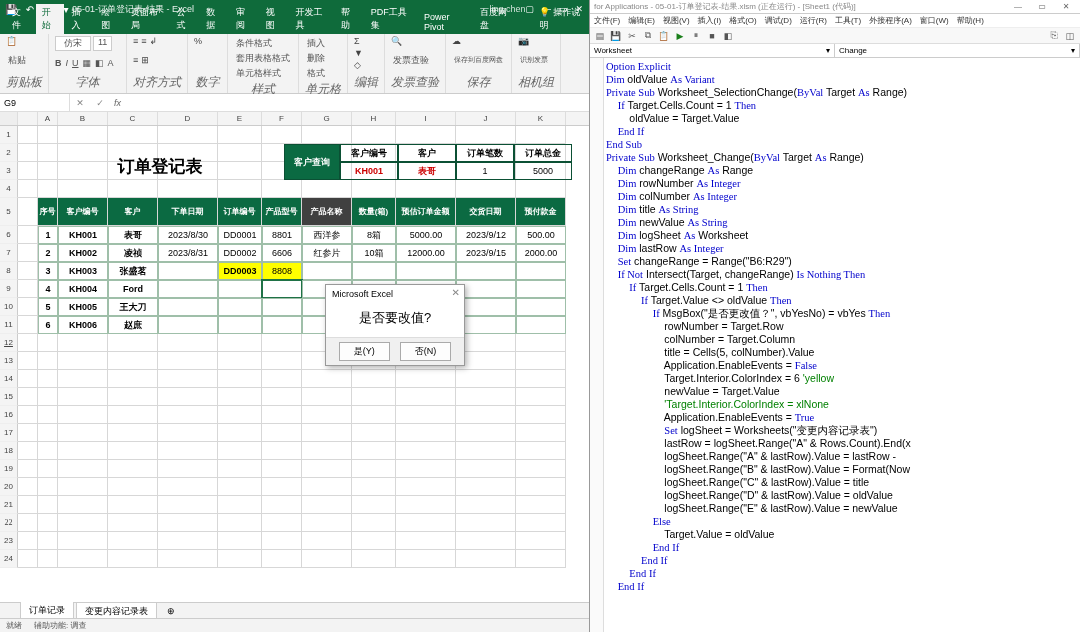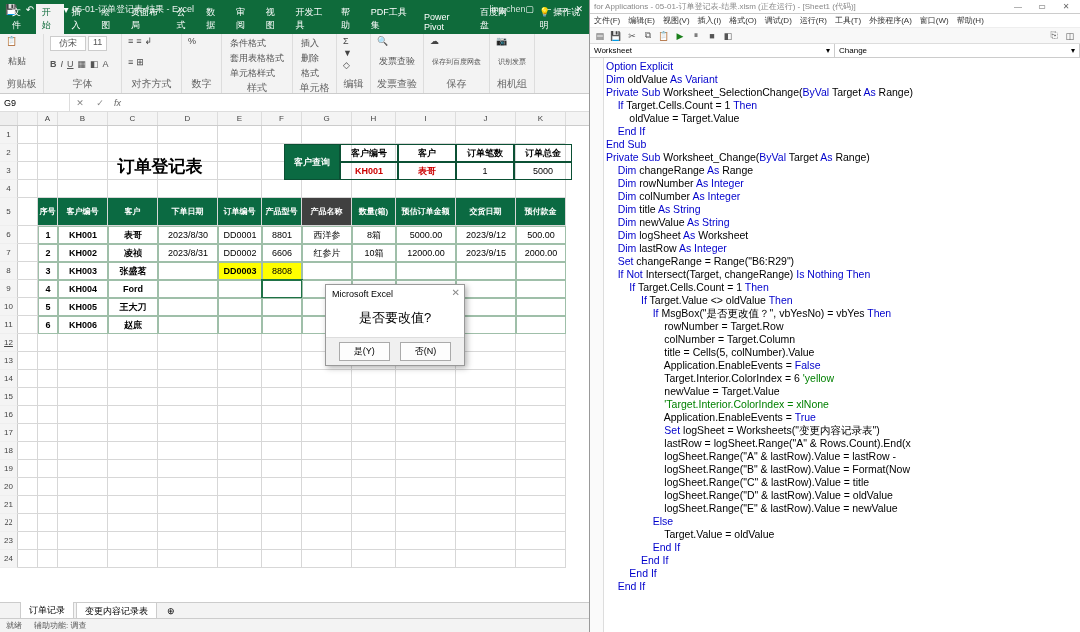--- a/index.html
+++ b/index.html
@@ -17,21 +17,21 @@
 
 
 .ribbon-tabs { height: 16px; background: #0f6b3b; display: flex; align-items: flex-end; font-size: 9px; color: #fff; padding-left: 6px; gap: 2px; }
 .ribbon-tabs span { padding: 2px 6px; cursor: default; }
 .ribbon-tabs span.active { background: #f3f3f3; color: #0f6b3b; }
 
 
 .ribbon-body { height: 60px; background: #f3f3f3; border-bottom: 1px solid #ccc; display: flex; font-size: 8px; color: #555; }
 .rgroup { border-right: 1px solid #ddd; padding: 2px 6px; display: flex; flex-direction: column; justify-content: space-between; text-align: center; }
 .rgroup .icons { display: flex; flex-direction: column; gap: 2px; font-size: 9px; color: #444; align-items: flex-start; }
-.rgroup .label { font-size: 10px; color: #666; }
+.rgroup .label { font-size: 12px; color: #666; font-style: italic; }
 .rg-large { min-width: 44px; }
 .rbtn { font-size: 9px; padding: 1px 2px; text-align: left; white-space: nowrap; }
 
 
 .fbar { height: 18px; background: #fff; border-bottom: 1px solid #ddd; display: flex; align-items: center; font-size: 9px; }
 .namebox { width: 70px; border-right: 1px solid #ddd; padding: 0 4px; height: 100%; display: flex; align-items: center; }
 .fbar .fxbtns { width: 40px; display: flex; justify-content: space-around; color: #888; }
 .fx { font-style: italic; padding-left: 4px; color: #666; }
 
 
@@ -78,21 +78,21 @@
 .vba-title .wctrl { display: flex; gap: 4px; }
 .vba-title .wctrl span { width: 20px; text-align: center; color: #666; }
 .vba-menu { height: 14px; background: #fff; font-size: 8px; color: #333; display: flex; align-items: center; padding: 0 4px; gap: 8px; border-bottom: 1px solid #eee; }
 .vba-toolbar { height: 16px; background: #f8f8f8; border-bottom: 1px solid #ddd; display: flex; align-items: center; gap: 4px; padding: 0 4px; font-size: 9px; color: #555; }
 .vba-toolbar span { width: 12px; text-align: center; }
 .vba-dropdown-row { height: 14px; display: flex; border-bottom: 1px solid #ccc; font-size: 8px; }
 .vba-dropdown-row .dd { flex: 1; border-right: 1px solid #ccc; padding: 1px 4px; background: #fff; display: flex; justify-content: space-between; align-items: center; }
 .vba-gutter { width: 14px; background: #fafafa; border-right: 1px solid #ddd; }
 .vba-code-wrap { flex: 1; display: flex; overflow: hidden; }
 .vba-code { flex: 1; font-family: "NSimSun", "SimSun", "Consolas", monospace; font-size: 10.5px; line-height: 13px; white-space: pre; padding: 2px 2px; overflow: hidden; }
-.kw { color: #0000cc; }
+.kw { color: #0000cc; font-family: Liberation Serif, serif; }
 .cm { color: #008000; }
 
 </style>
 </head>
 <body>
 
 <div class="pane left-pane">
   <div class="excel-title">
     <div class="qat">
       <span>💾</span>

